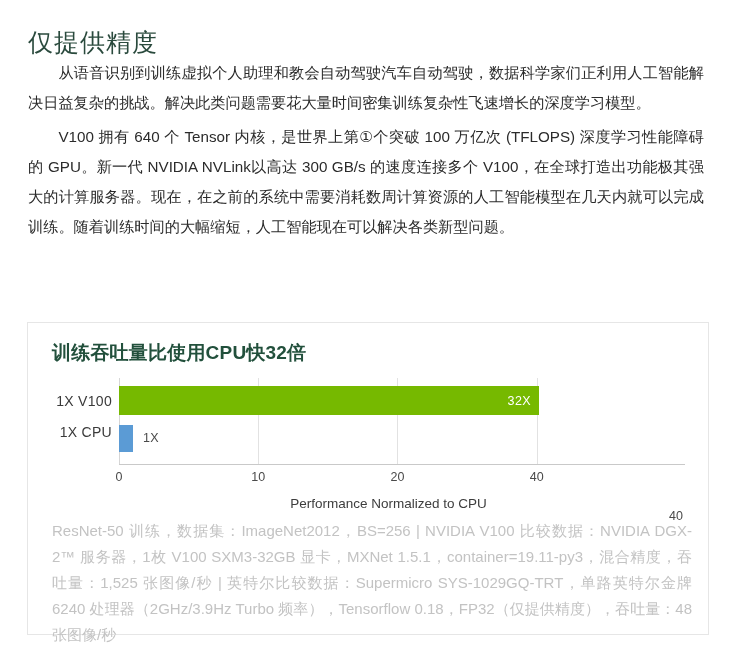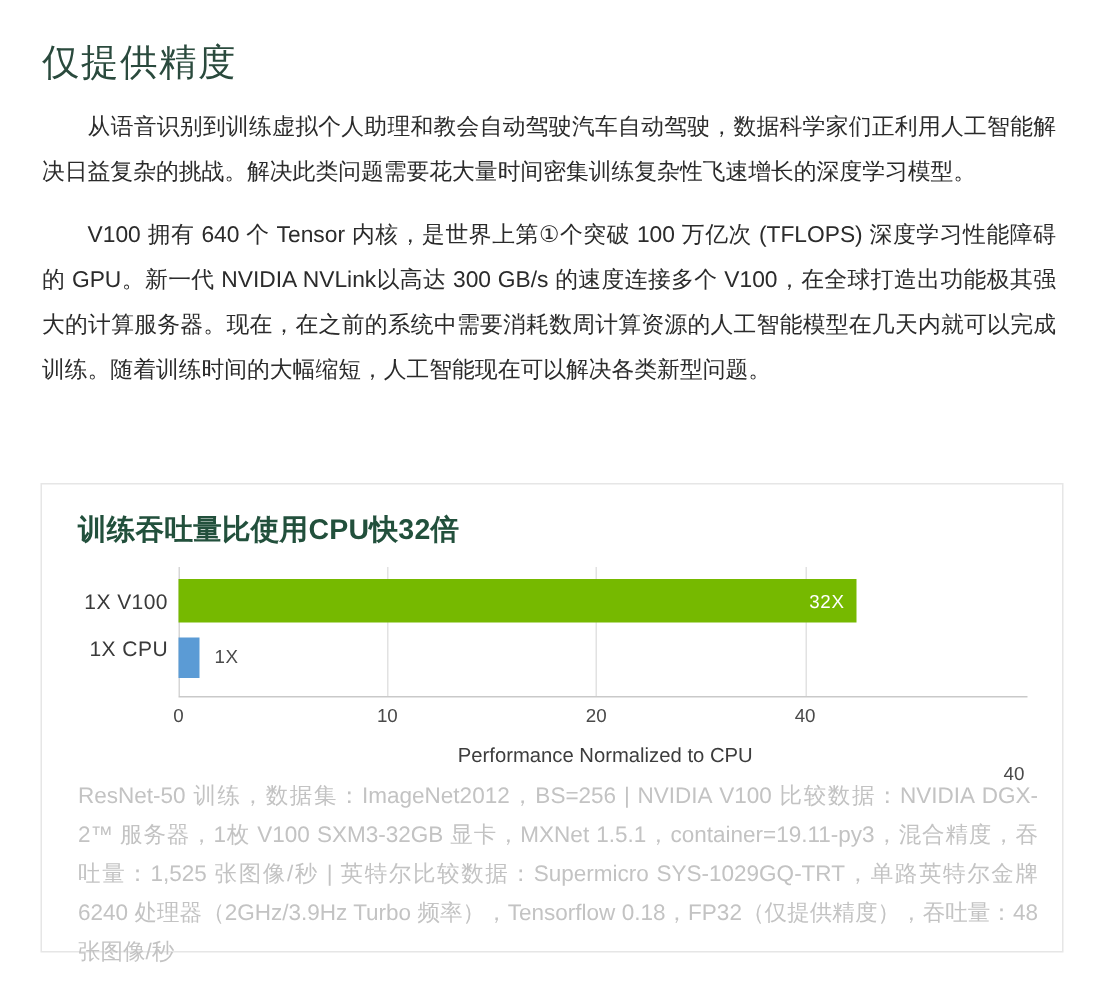--- a/index.html
+++ b/index.html
@@ -36,21 +36,21 @@
   }
 
   
   .article {
     position: absolute;
     left: 28px;
     top: 58px;
     width: 676px;
   }
   .para {
-    margin: 12px 0 4px 0;
+    margin: 0 0 4px 0;
     font-size: 15.2px;
     line-height: 30px;
     color: #2b2b2b;
     text-indent: 2em;
     text-align: justify;
     text-justify: inter-ideograph;
     font-family: "Liberation Sans", "DejaVu Sans", sans-serif;
   }
 
   
@@ -176,21 +176,21 @@
   .tick {
     position: absolute;
     top: 0;
     font-size: 12.5px;
     color: #4a4a4a;
     transform: translateX(-50%);
   }
 
   .axis-title {
     position: absolute;
-    left: 97px;
+    left: 82px;
     top: 118px;
     width: 557px;
     text-align: center;
     font-size: 13.5px;
     color: #3d3d3d;
   }
 
   
   .footnote {
     position: absolute;
@@ -226,21 +226,21 @@
         <span class="cat-label v100">1X V100</span>
         <span class="cat-label cpu">1X CPU</span>
       </div>
 
       <div class="plot-area">
         <div class="gridline g0"></div>
         <div class="gridline g10"></div>
         <div class="gridline g20"></div>
         <div class="gridline g30"></div>
 
-        <div class="bar bar-v100" id="bar-v100" style="width: 420px; padding-left: 32px;">
+        <div class="bar bar-v100" id="bar-v100" style="width: 420px;">
           <span class="bar-value-inside">32X</span>
         </div>
 
         <div class="bar bar-cpu" id="bar-cpu" style="width: 13.925px;"></div>
         <span class="bar-value-outside" id="bar-cpu-label" style="left: 23.925px;">1X</span>
       </div>
 
       <div class="axis-baseline"></div>
 
       <div class="tick-labels" id="tick-labels">

